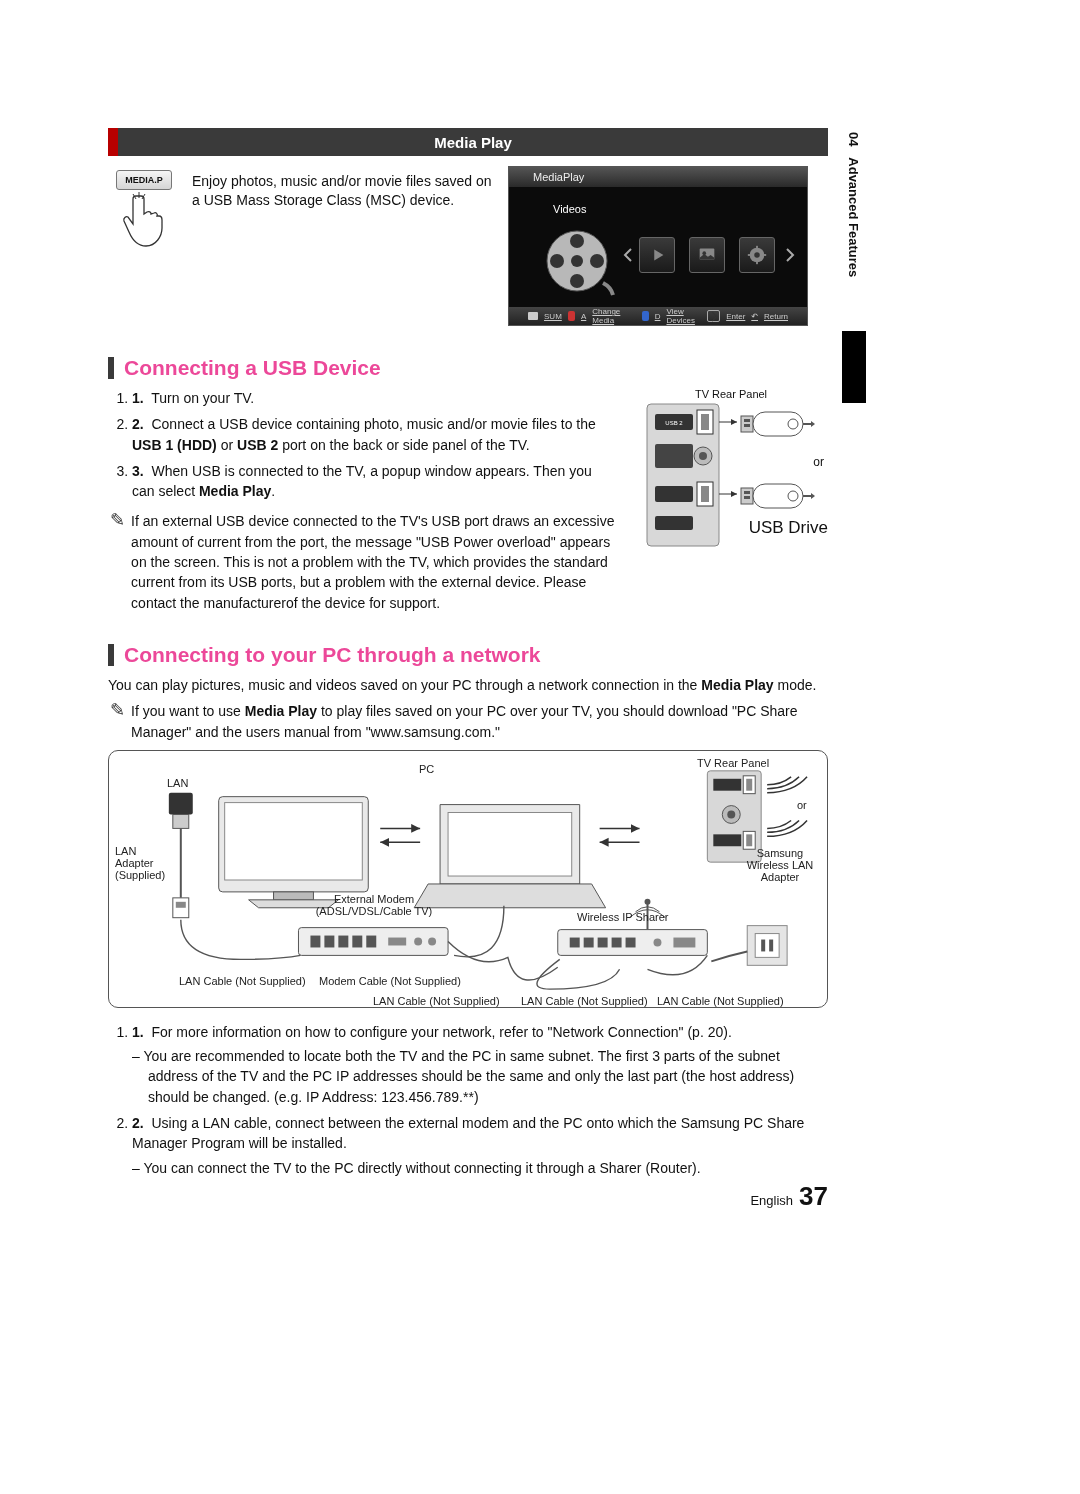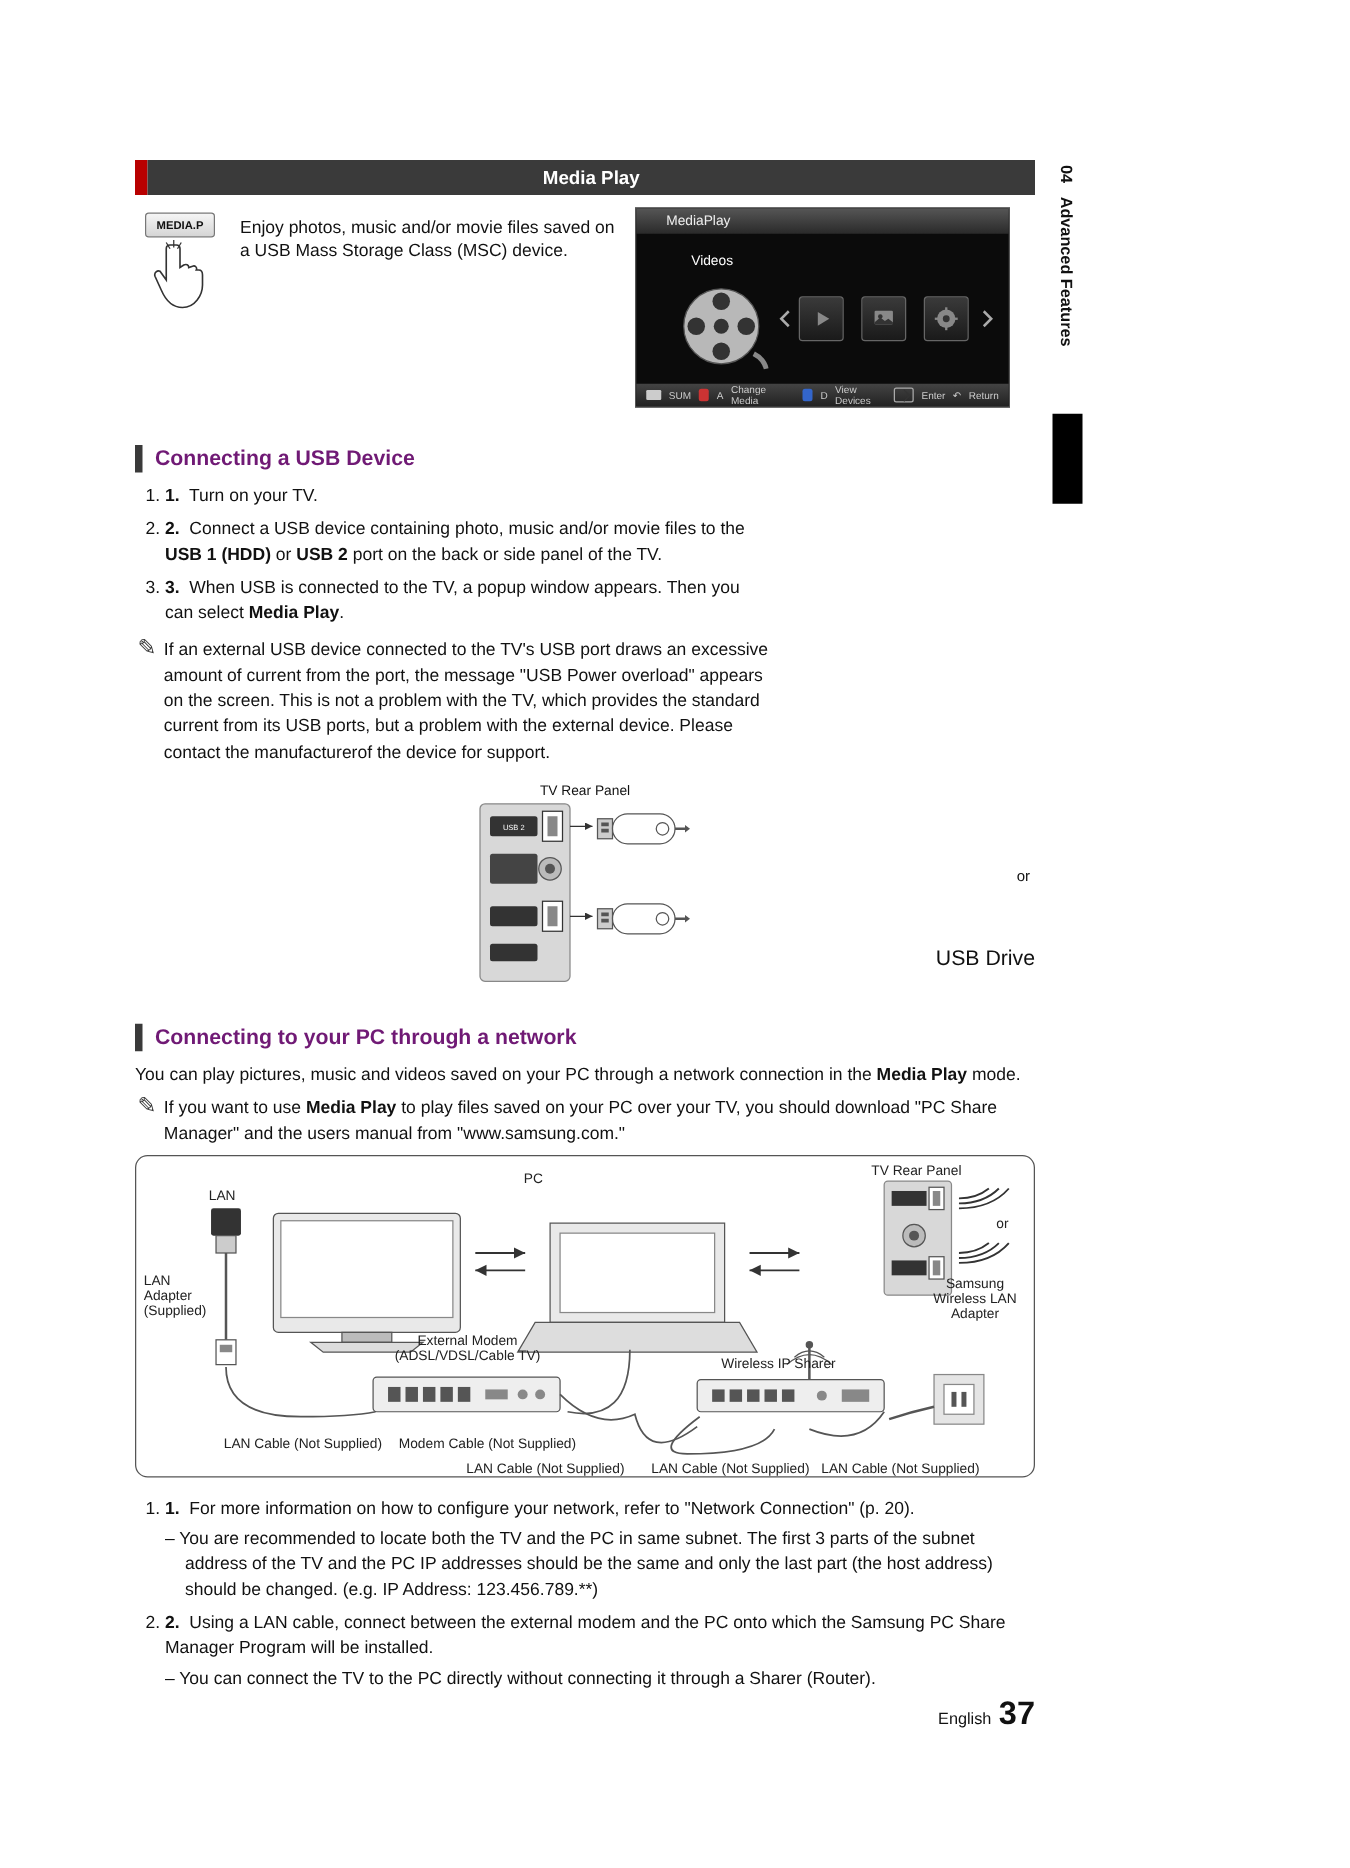--- a/index.html
+++ b/index.html
@@ -88,50 +88,50 @@
     position:absolute; top:70px; width:36px; height:36px;
     border:1px solid #666; border-radius:3px;
     background:linear-gradient(#3a3a3a,#1a1a1a);
     display:flex; align-items:center; justify-content:center;
   }
   .tv-shot .thumb svg{ width:22px; height:22px; fill:#888;}
   .tv-shot .bot-bar{
     position:absolute; bottom:0; left:0; right:0; height:18px;
     background:linear-gradient(#444,#222);
     font-size:8px; display:flex; align-items:center; color:#ccc;
-    padding:0 8px; gap:6px;
+    padding:0 19px; gap:6px;text-decoration:underline;
   }
   .tv-shot .bot-bar .sq{
     display:inline-block; width:10px; height:10px; border-radius:2px; vertical-align:-1px;
   }
   .tv-shot .spacer{flex:1;}
 
   
   h2.sect {
     display:flex; align-items:center; gap:10px;
-    font-size:17px; font-weight:bold;
-    margin:30px 0 8px; color:#701a75;
+    font-size:21px; font-weight:bold;
+    margin:30px 0 8px; color:#ec4899;
   }
   h2.sect::before{
     content:""; width:6px; height:22px; background:#3a3a3a;
   }
 
   
   ol.steps { margin:0 0 10px 0; padding-left:24px; font-size:14px; line-height:1.45; }
   ol.steps li { margin-bottom:6px; }
   ol.steps li .num { font-weight:bold; }
   .note { display:flex; gap:6px; font-size:14px; line-height:1.45; margin-left:2px;}
   .note-icon { flex-shrink:0; font-size:18px; line-height:1; color:#333;}
   p.body { font-size:14px; line-height:1.45; margin:6px 0;}
   .dash-list { margin:4px 0 0 0; padding-left:0; list-style:none; font-size:14px; line-height:1.45;}
   .dash-list li { padding-left:16px; text-indent:-16px; margin-bottom:4px;}
   .dash-list li::before { content:"–  "; }
 
   
-  .usb-wrap { display:flex; gap:16px;flex-direction:column; }
+  .usb-wrap { display:flex; gap:16px; }
   .usb-left { width:510px; }
   .usb-diag { flex:1; font-size:11px; text-align:center; }
   .usb-diag svg { display:block; margin:0 auto; }
 
   
   .net-diag {
     border:1px solid #555; border-radius:10px;
     height:258px; margin-top:8px; position:relative;
     font-size:11px; color:#222;
   }

